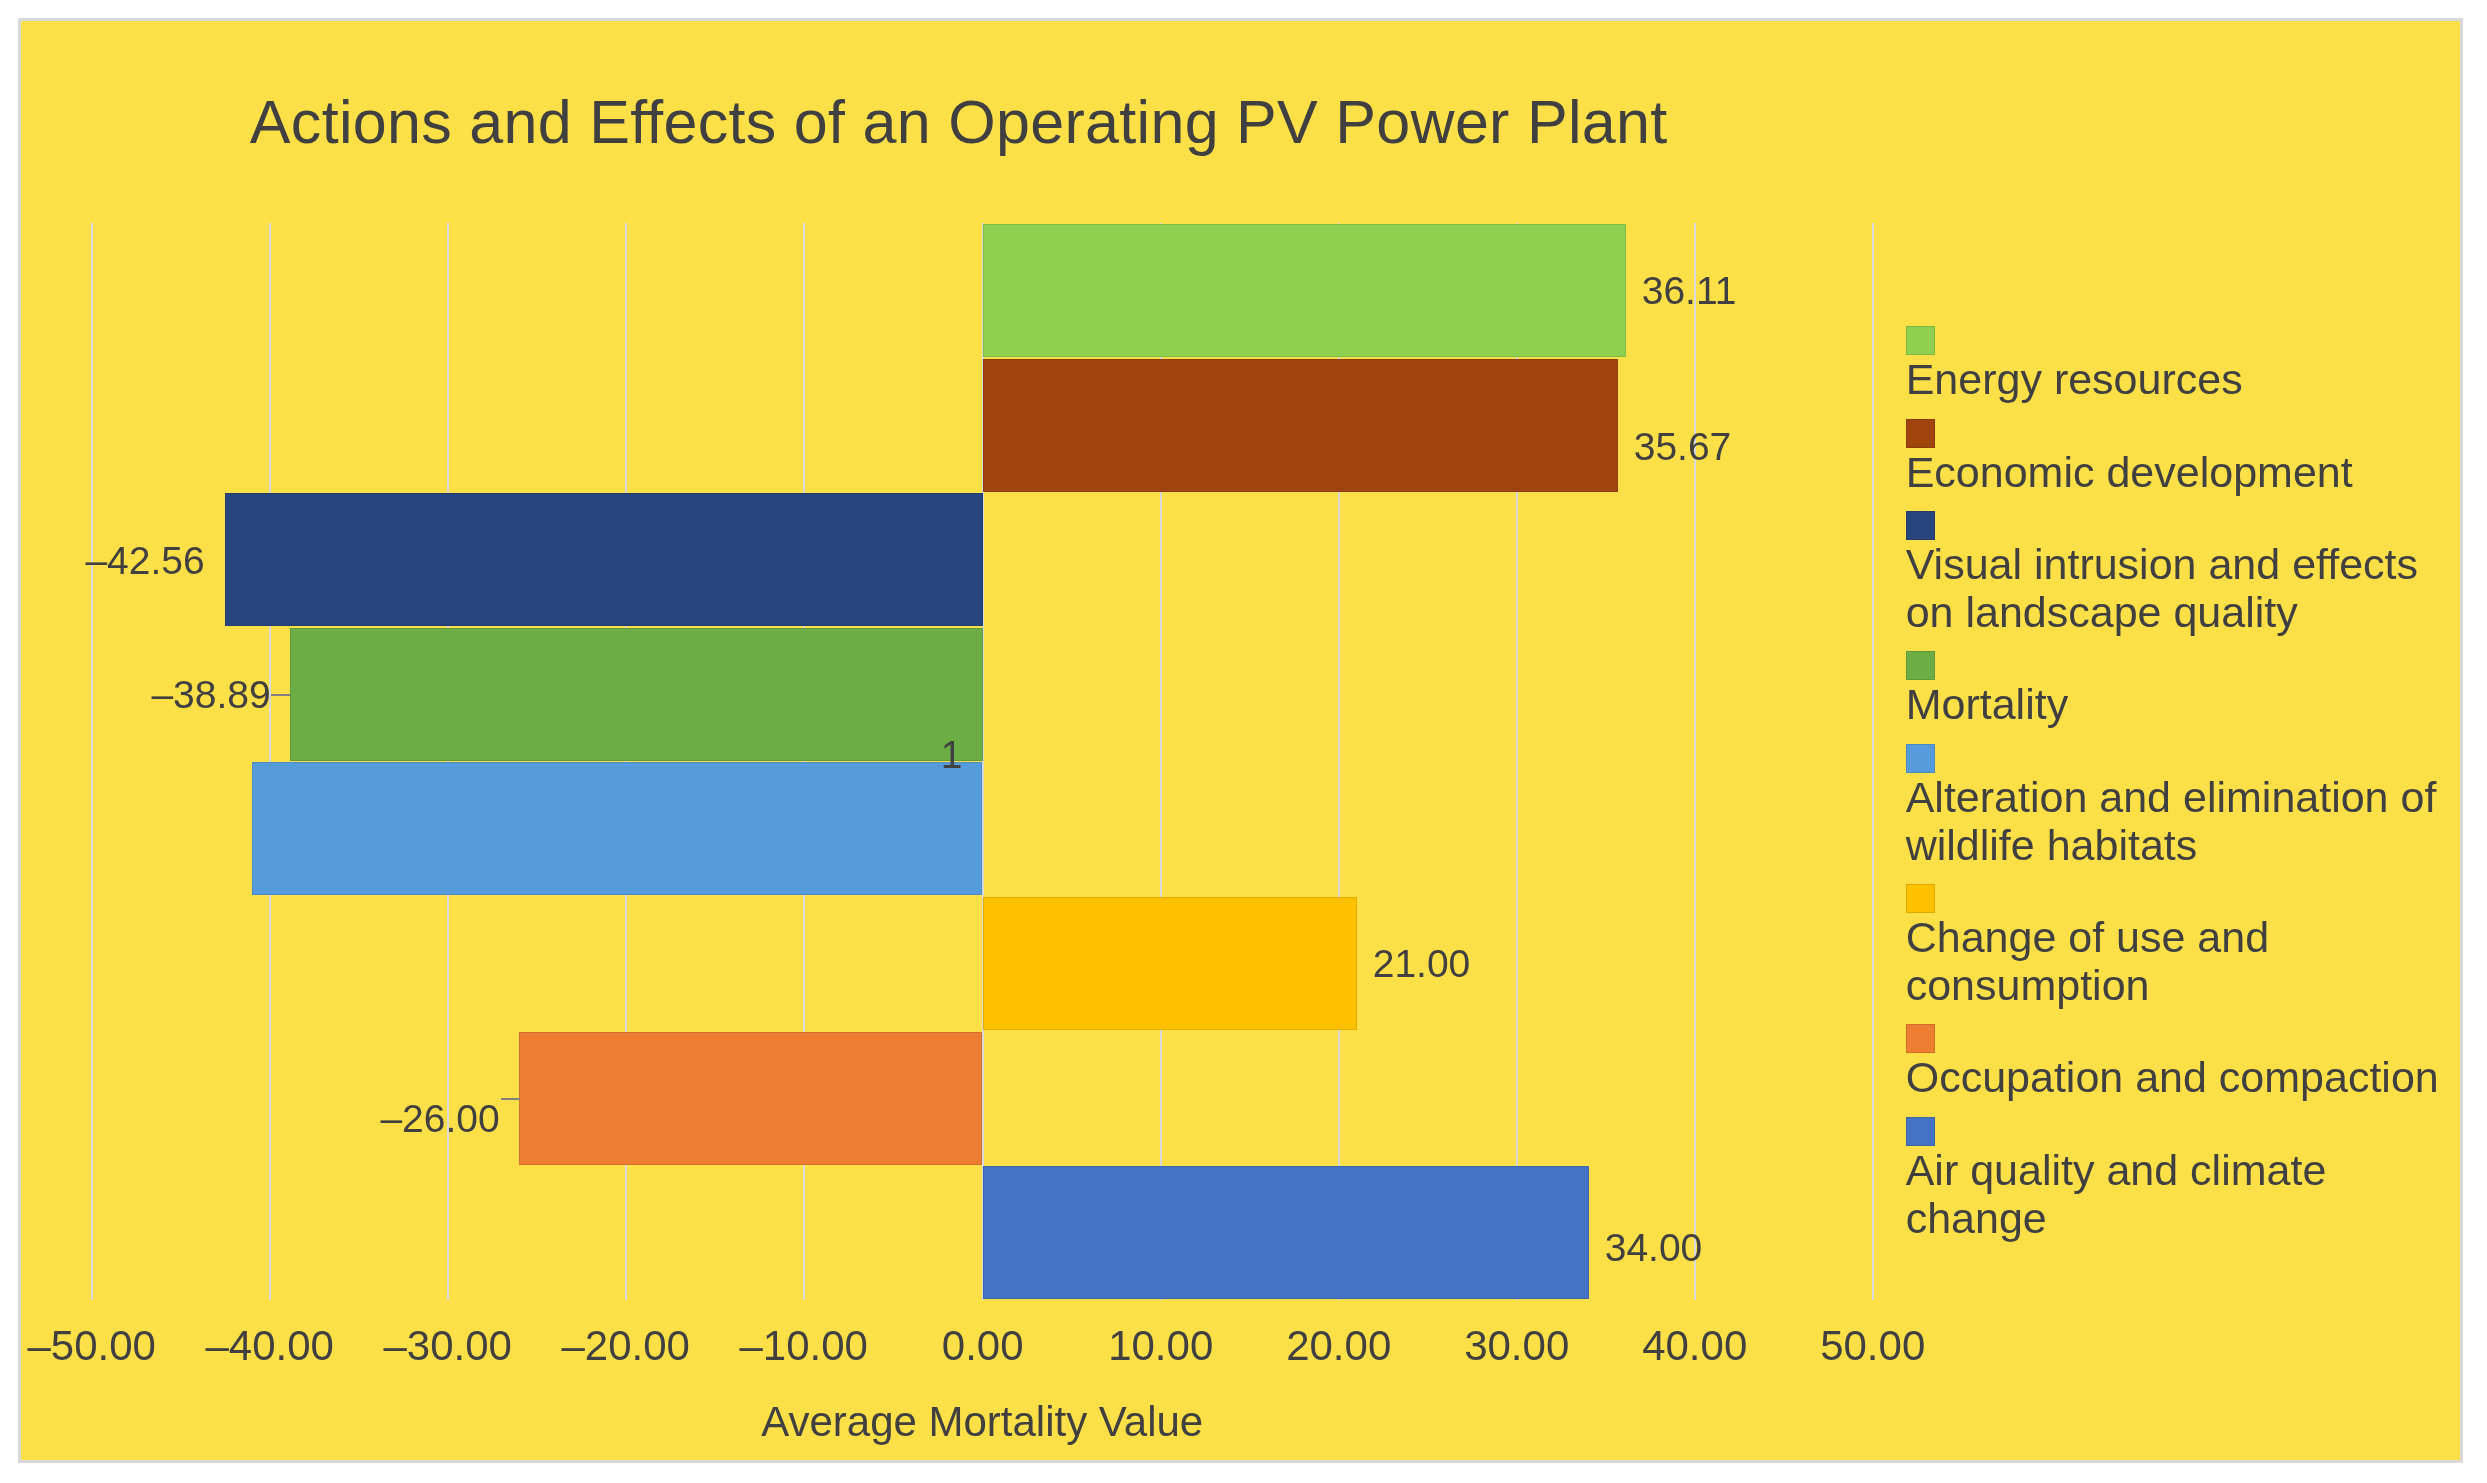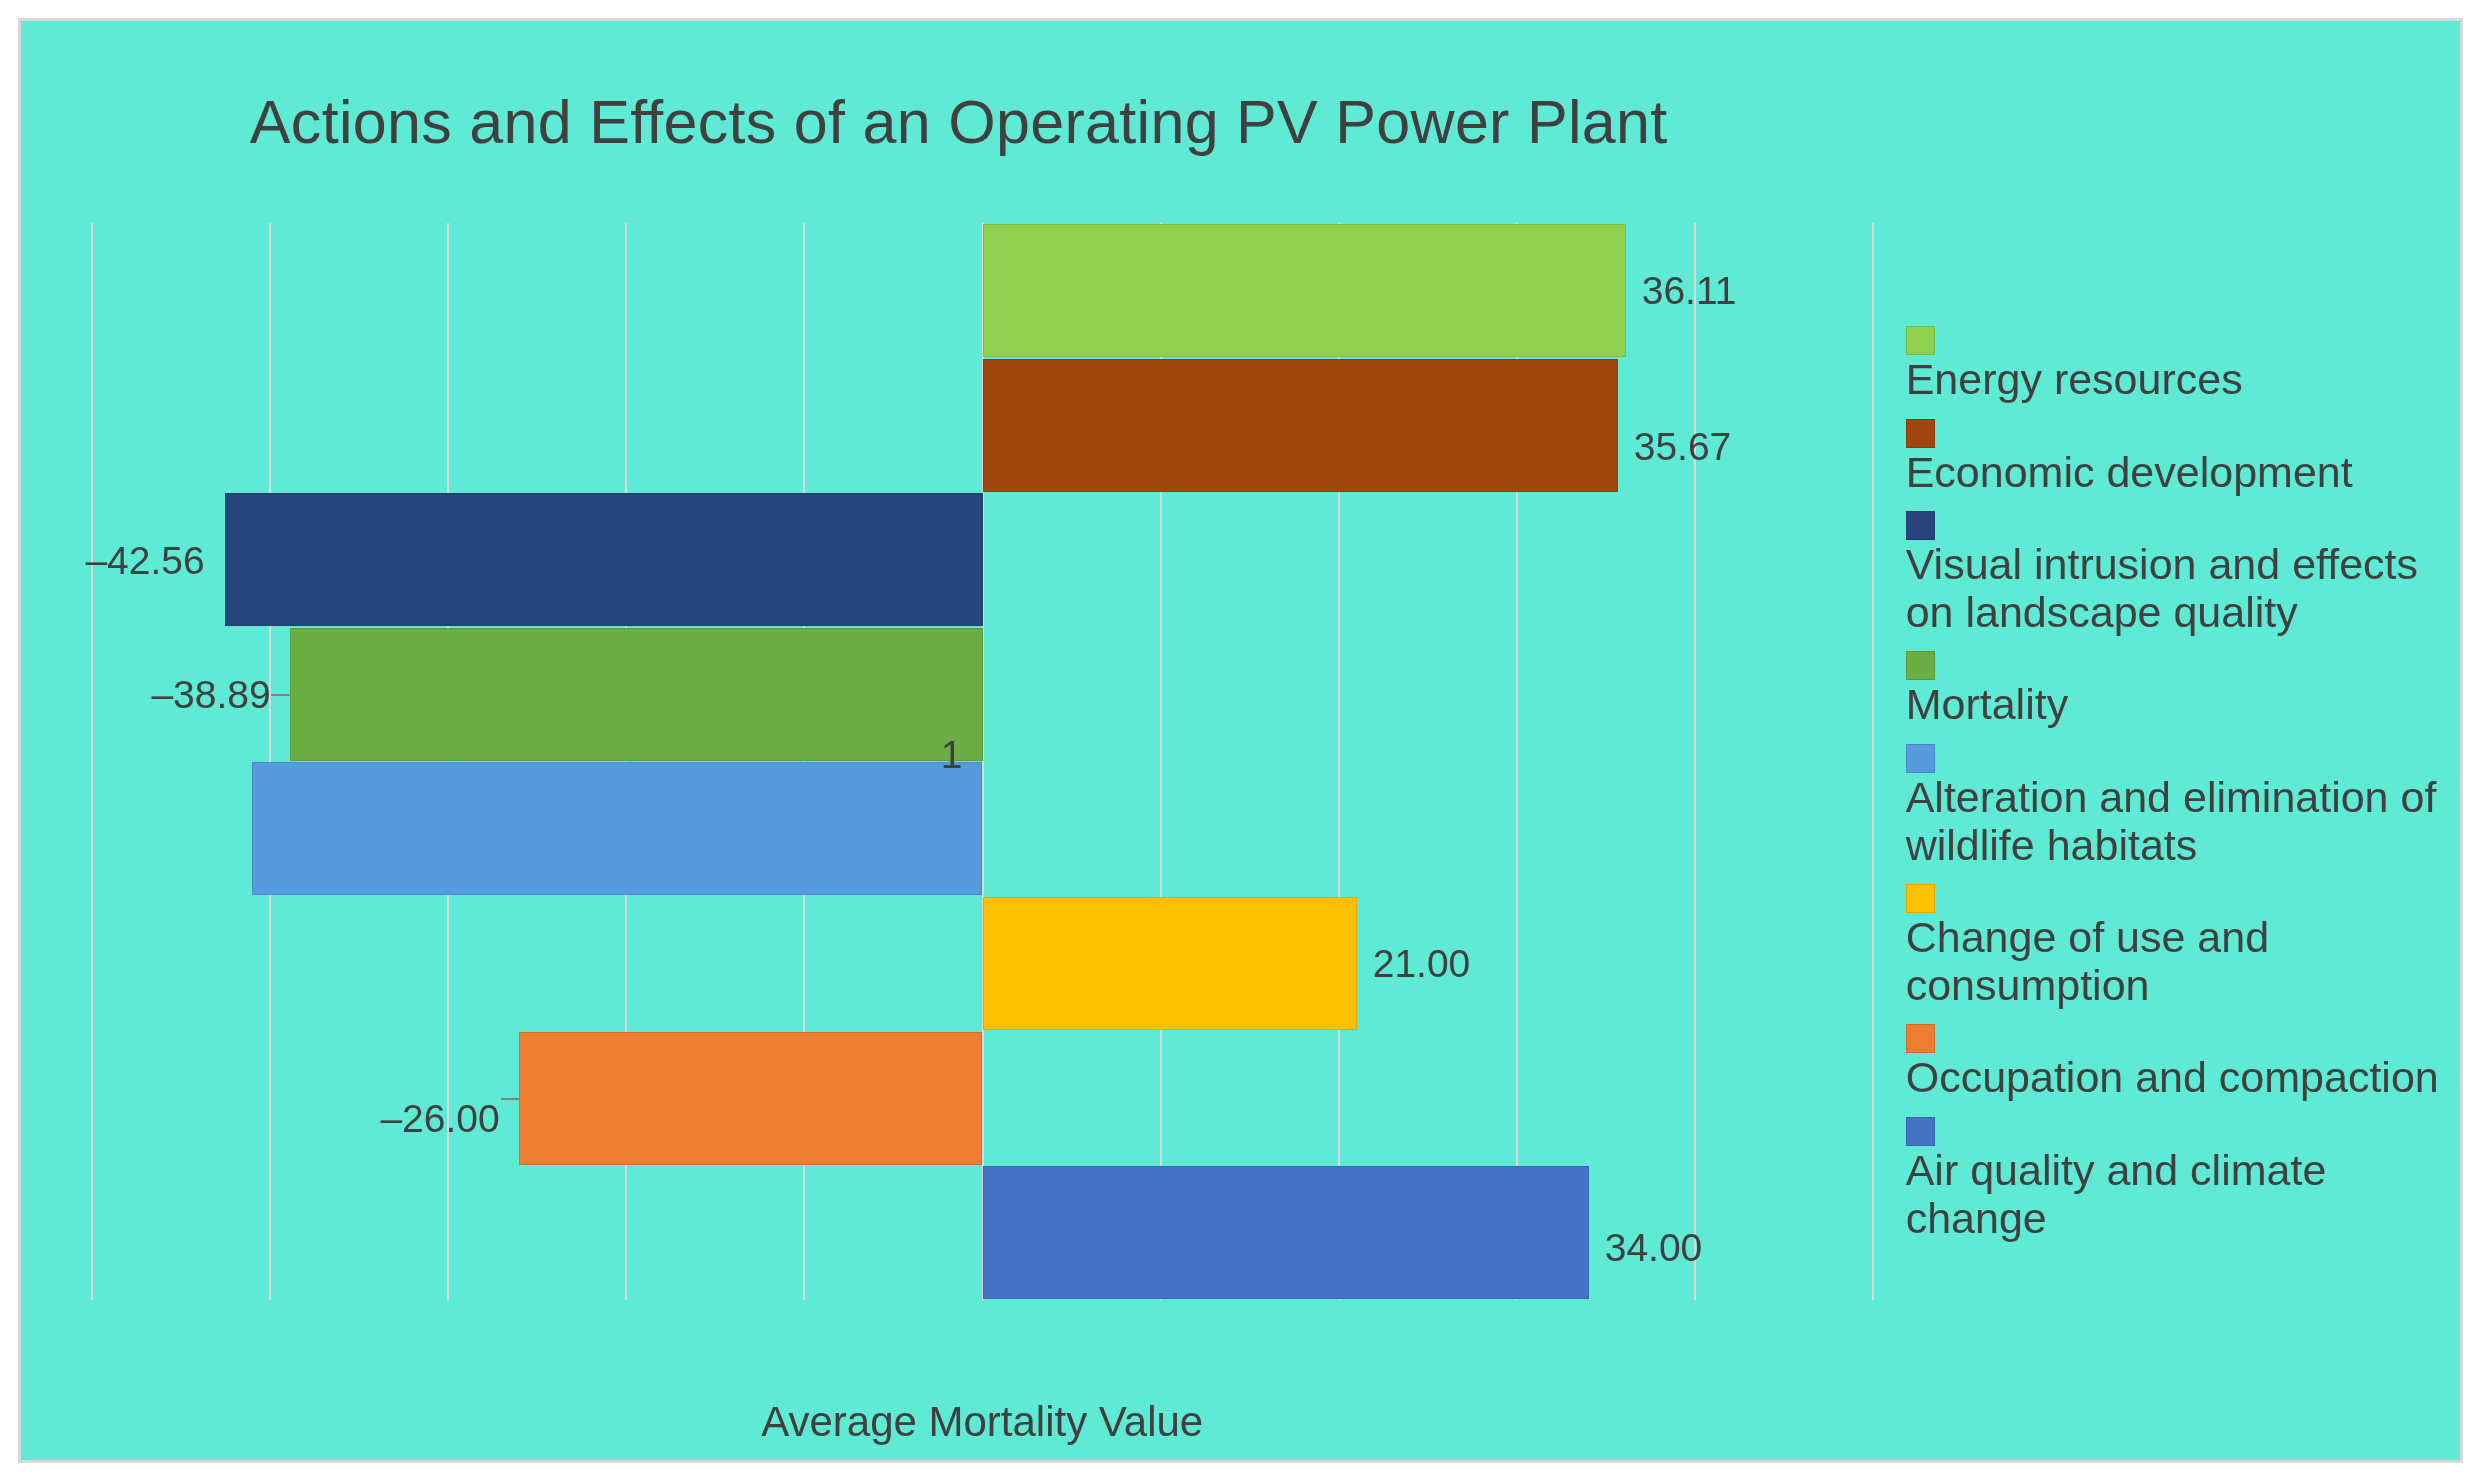--- a/index.html
+++ b/index.html
@@ -13,21 +13,21 @@
     font-family: "Liberation Sans", sans-serif;
     overflow: hidden;
   }
 
   #chart-frame {
     position: absolute;
     left: 17.7px;
     top: 17.7px;
     width: 2445px;
     height: 1445px;
-    background: #5eead4;
+    background: #fde047;
     border: 3.2px solid #d9d9d9;
     box-sizing: border-box;
   }
 
   #chart-title {
     position: absolute;
     left: 0;
     top: 66px;
     width: 1876px;
     text-align: center;
@@ -164,20 +164,33 @@
       <div class="bar-label neg" style="left: 849px; top: 512px;">1</div>
       <div class="bar" title="Change of use and consumption" style="left: 891px; top: 674px; width: 374px; height: 133px; background: rgb(255, 192, 0);"></div>
       <div class="bar-label pos" style="left: 1281px; top: 721px;">21.00</div>
       <div class="bar" title="Occupation and compaction" style="left: 427px; top: 809px; width: 463px; height: 133px; background: rgb(237, 125, 49);"></div>
       <div class="leader" style="left: 409px; top: 875px; width: 19px;"></div>
       <div class="bar-label neg" style="right: 1373px; top: 876px;">‒26.00</div>
       <div class="bar" title="Air quality and climate change" style="left: 891px; top: 943px; width: 606px; height: 133px; background: rgb(68, 114, 196);"></div>
       <div class="bar-label pos" style="left: 1513px; top: 991px; margin-top: 14px;">34.00</div>
     </div>
 
+  <div id="axis-ticks">
+      <div class="tick-label" style="left: 0px;">‒50.00</div>
+      <div class="tick-label" style="left: 178px;">‒40.00</div>
+      <div class="tick-label" style="left: 356px;">‒30.00</div>
+      <div class="tick-label" style="left: 534px;">‒20.00</div>
+      <div class="tick-label" style="left: 712px;">‒10.00</div>
+      <div class="tick-label" style="left: 891px;">0.00</div>
+      <div class="tick-label" style="left: 1069px;">10.00</div>
+      <div class="tick-label" style="left: 1247px;">20.00</div>
+      <div class="tick-label" style="left: 1425px;">30.00</div>
+      <div class="tick-label" style="left: 1603px;">40.00</div>
+      <div class="tick-label" style="left: 1781px;">50.00</div>
+    </div>
 
   <div id="axis-title">Average Mortality Value</div>
 
   <div id="legend">
       <div class="legend-item">
         <span class="legend-swatch" style="background: rgb(143, 209, 79);"></span>
         <span class="legend-text">Energy resources</span>
       </div>
       <div class="legend-item">
         <span class="legend-swatch" style="background: rgb(160, 69, 14);"></span>

